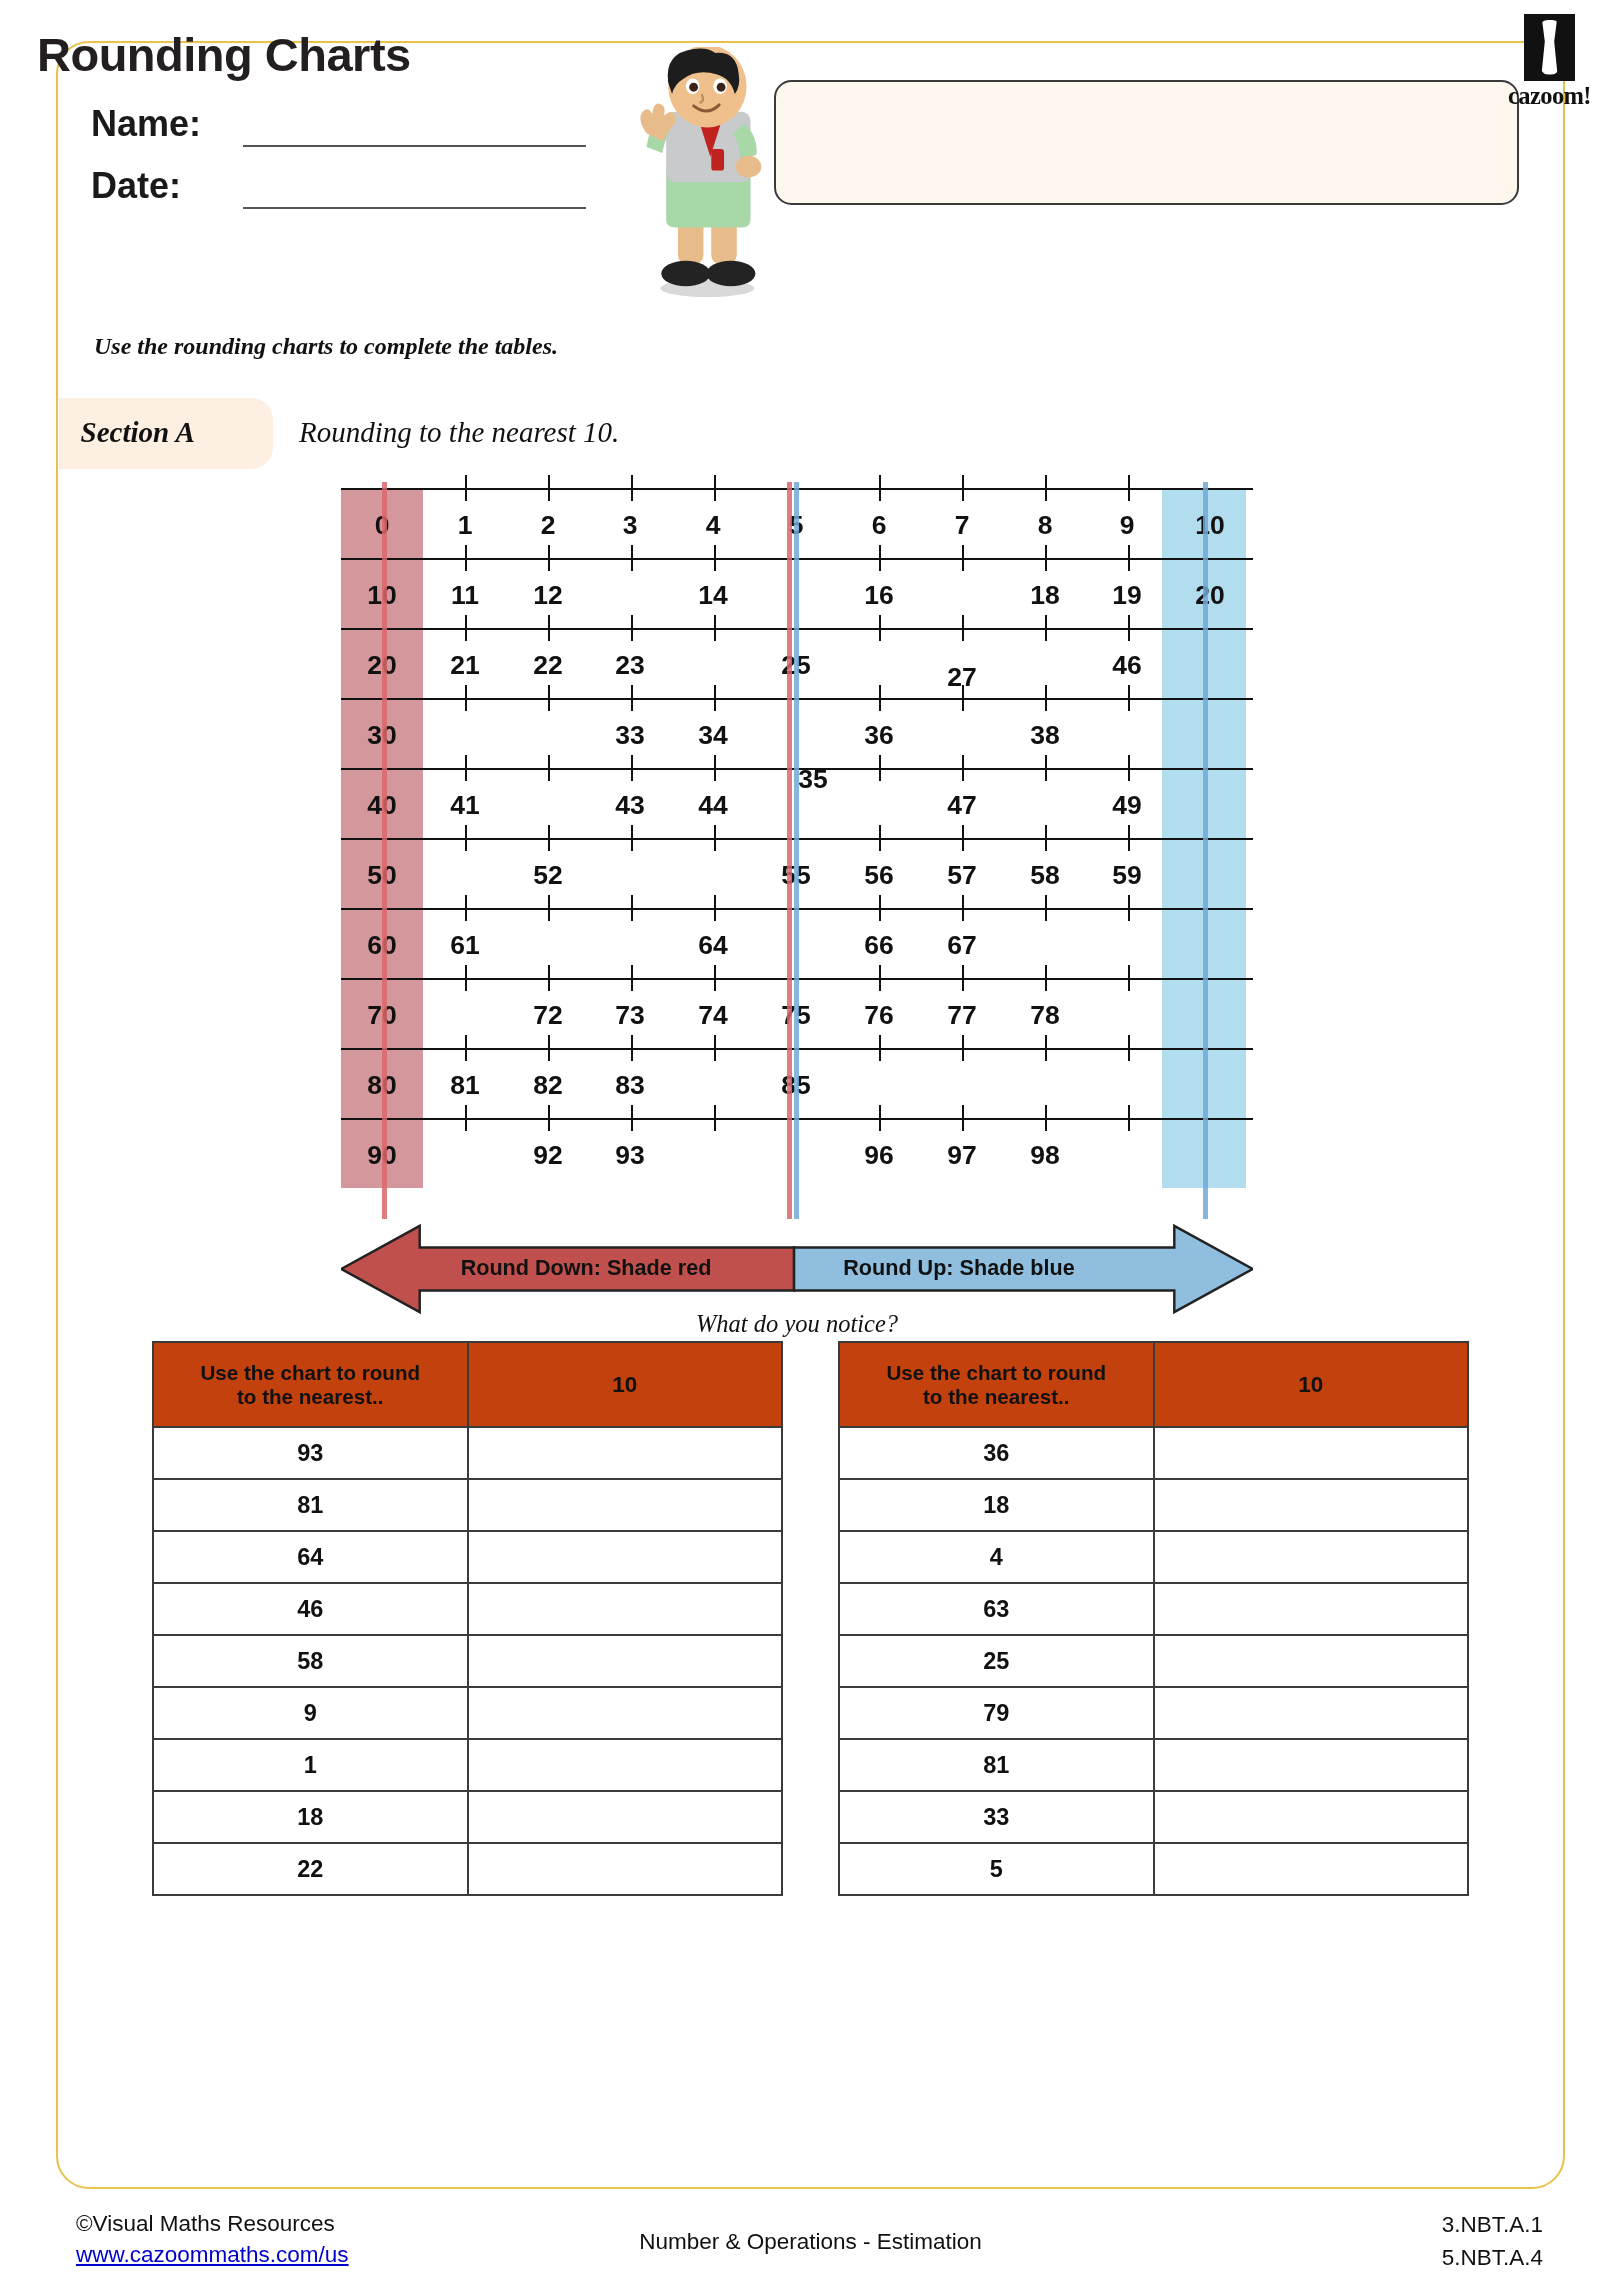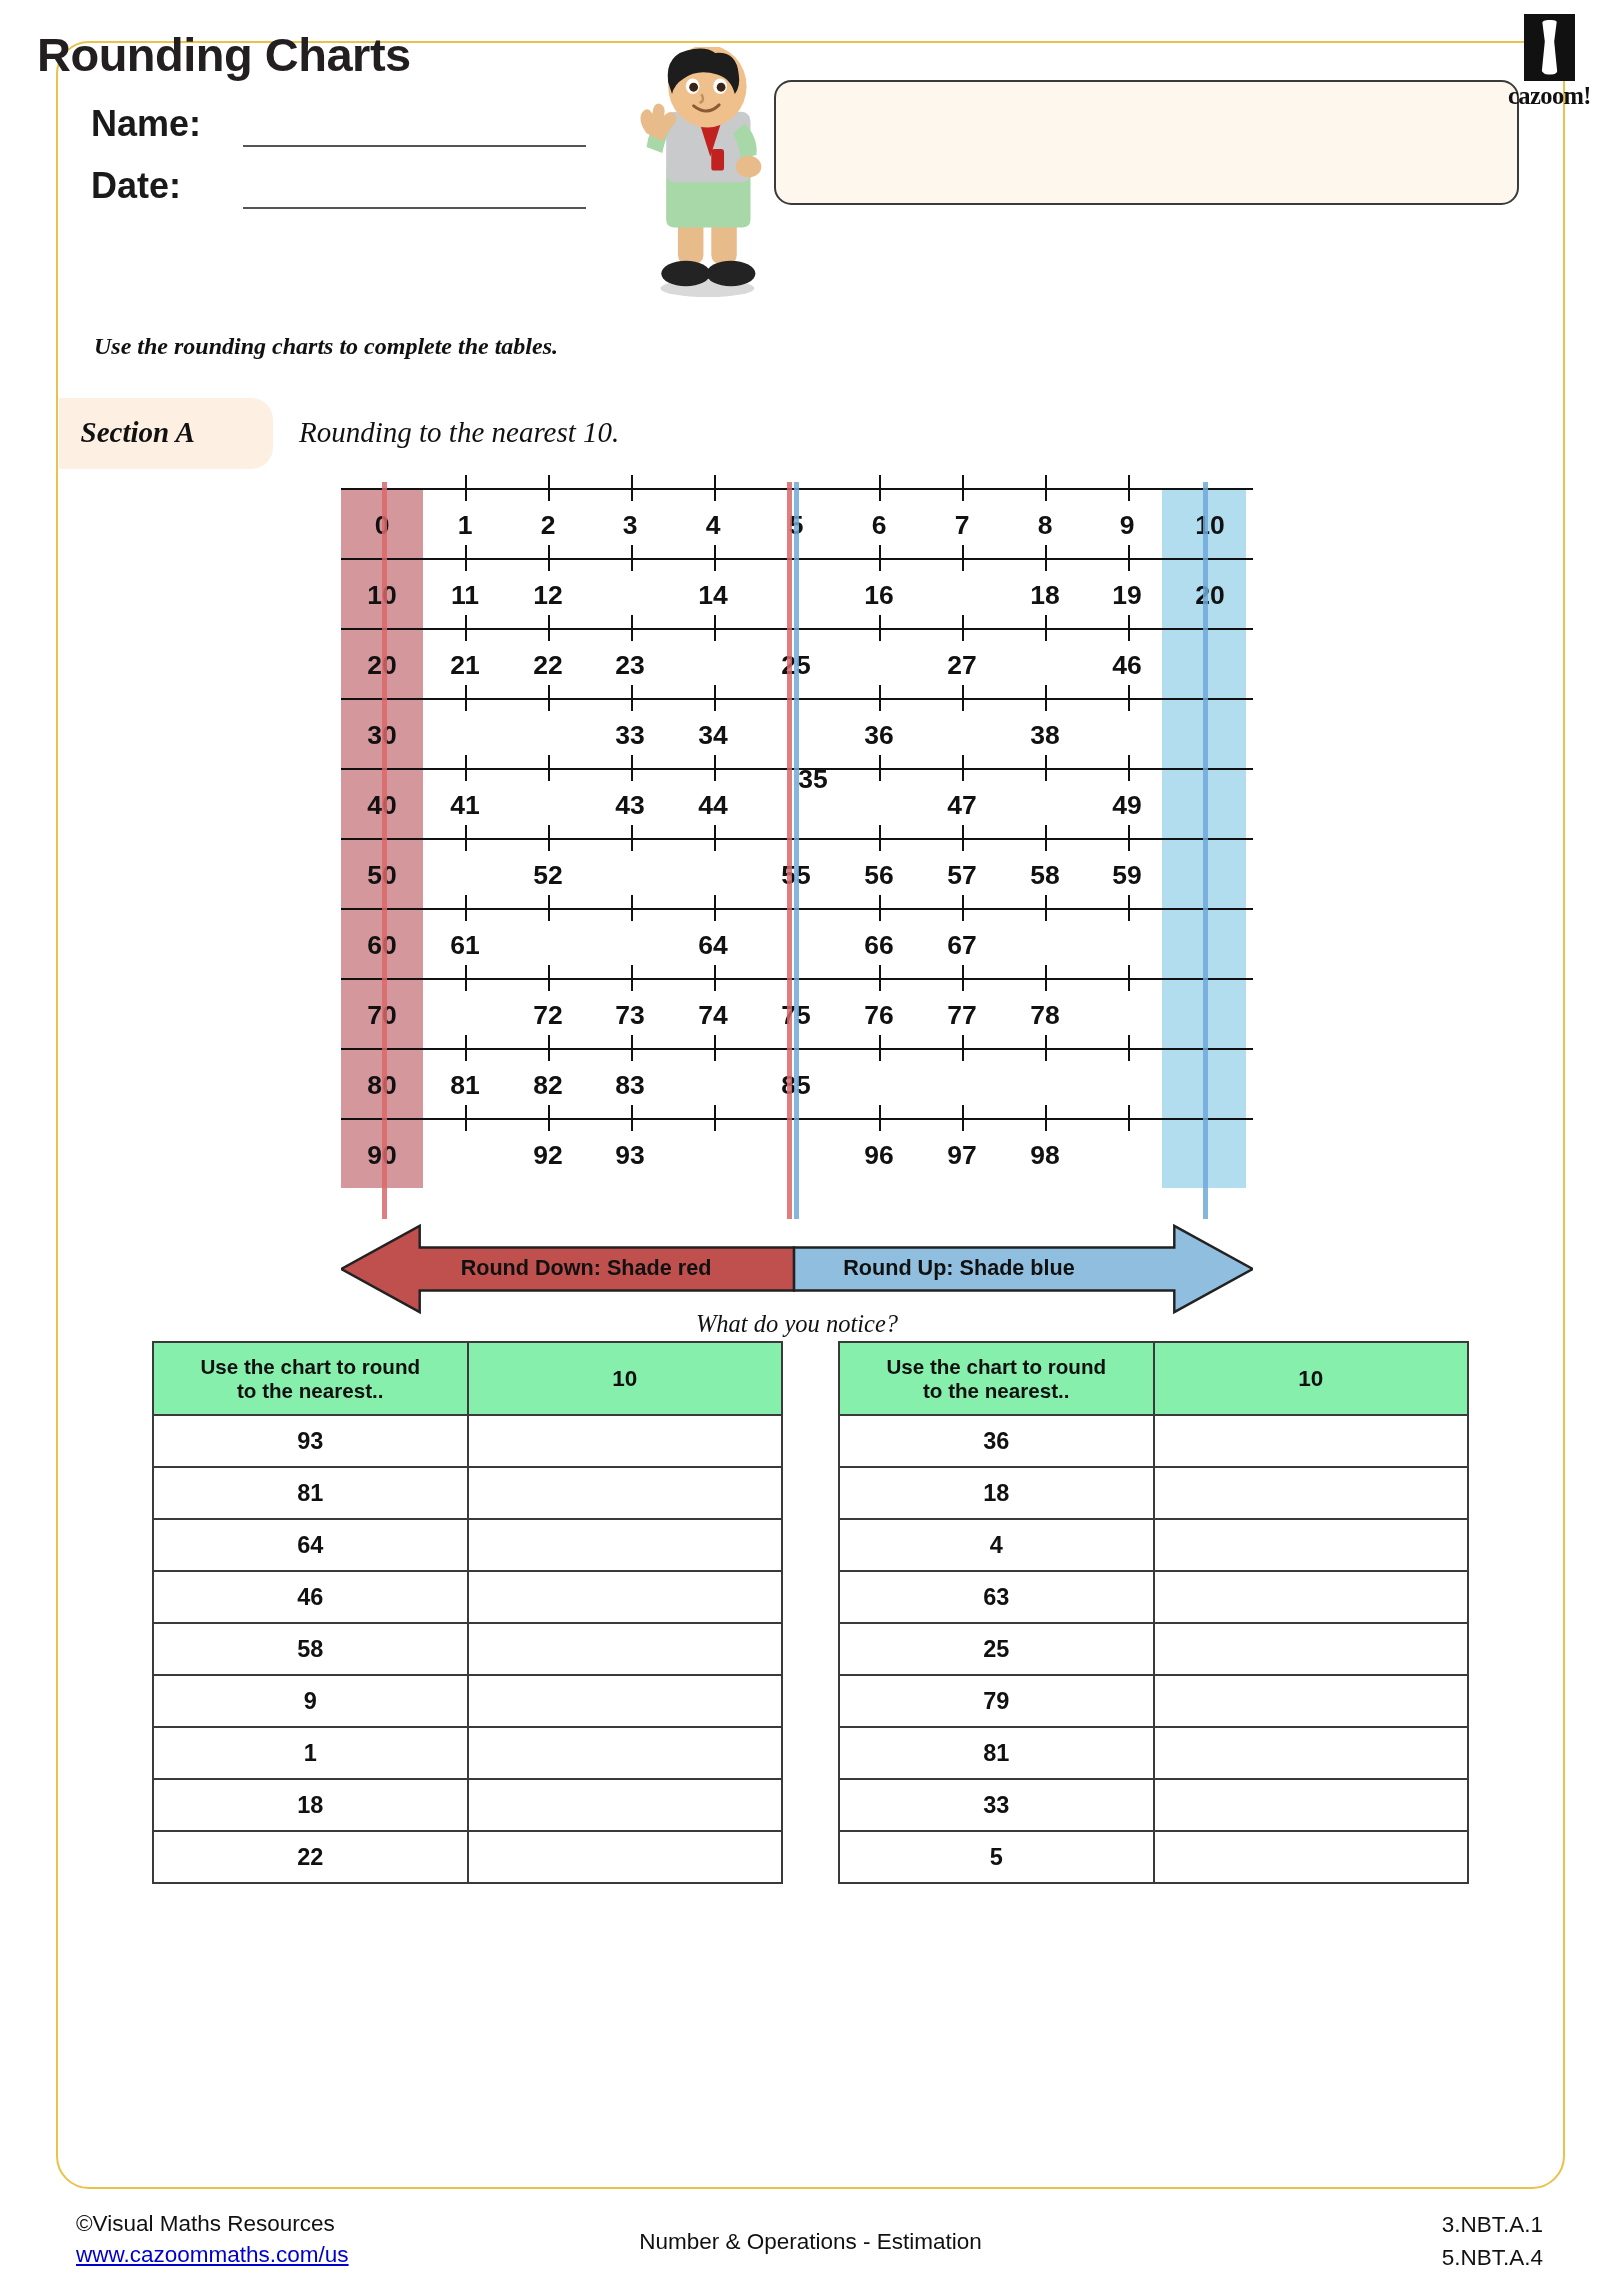--- a/index.html
+++ b/index.html
@@ -246,23 +246,23 @@
   #table-left  { left: 152px; }
   #table-right { left: 838px; }
   .ans-table th, .ans-table td {
     border: 2.5px solid #3a3a3a;
     height: 48px;
     text-align: center;
     vertical-align: middle;
     font-family: "Liberation Sans", sans-serif;
   }
   .ans-table th {
-    background: #86efac;
+    background: #c2410c;
     height: 57px;
-    padding: 7px 2px;
+    padding: 13px 2px;
   }
   .th-prompt { font-size: 20.6px; font-weight: bold; color: #111; line-height: 1.14; }
   .th-target { font-size: 22.5px; font-weight: bold; color: #111; }
   .ans-table td.q-cell {
     font-size: 23.5px;
     font-weight: bold;
     color: #111;
     background: #ffffff;
   }
   .ans-table td.a-cell { background: #ffffff; }
@@ -396,21 +396,21 @@
         <div class="tick" style="left: 621px;"></div>
         <div class="tick" style="left: 704px;"></div>
         <div class="tick" style="left: 787px;"></div>
         <div class="cell" style="left: 0px;">20</div>
         <div class="cell" style="left: 83px;">21</div>
         <div class="cell" style="left: 166px;">22</div>
         <div class="cell" style="left: 248px;">23</div>
         <div class="cell" style="left: 331px;"></div>
         <div class="cell" style="left: 414px;">25</div>
         <div class="cell" style="left: 497px;"></div>
-        <div class="cell" style="left: 580px;">27</div>
+        <div class="cell" style="left: 580px; margin-top: 12px;">27</div>
         <div class="cell" style="left: 663px;"></div>
         <div class="cell" style="left: 745px;">46</div>
         <div class="cell" style="left: 828px;"></div>
       </div>
       <div class="chart-row" style="top: 210px;">
         <div class="row-line"></div>
         <div class="tick" style="left: 124px;"></div>
         <div class="tick" style="left: 207px;"></div>
         <div class="tick" style="left: 290px;"></div>
         <div class="tick" style="left: 373px;"></div>

